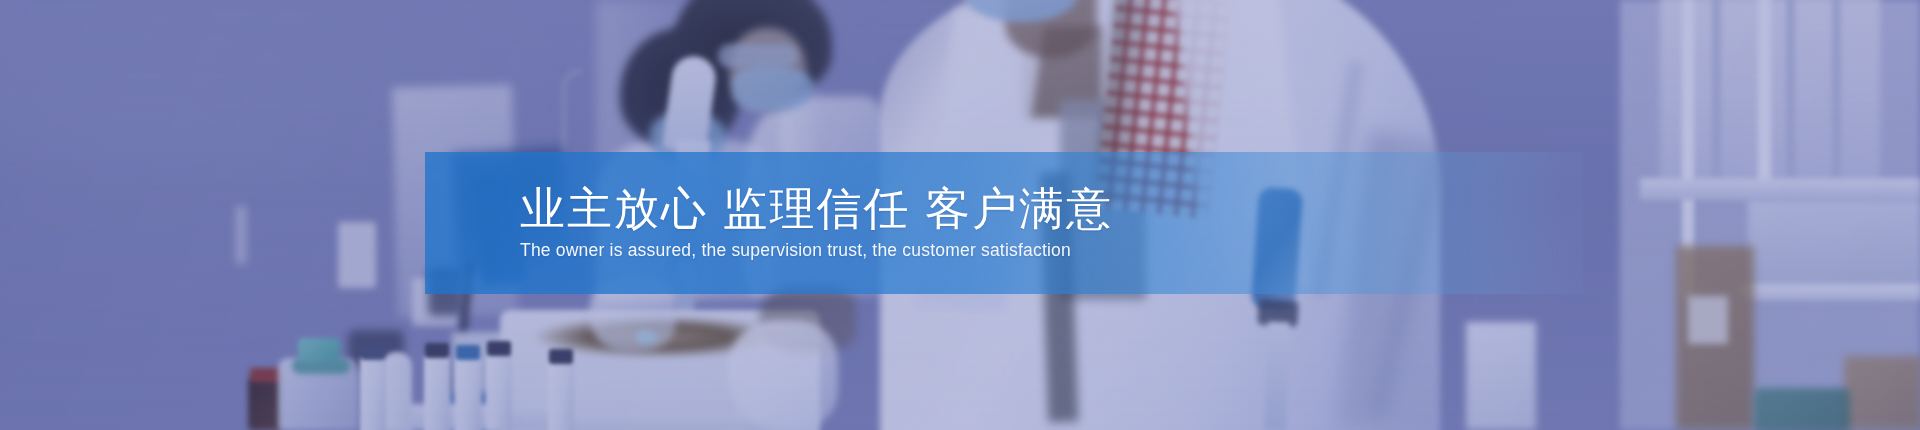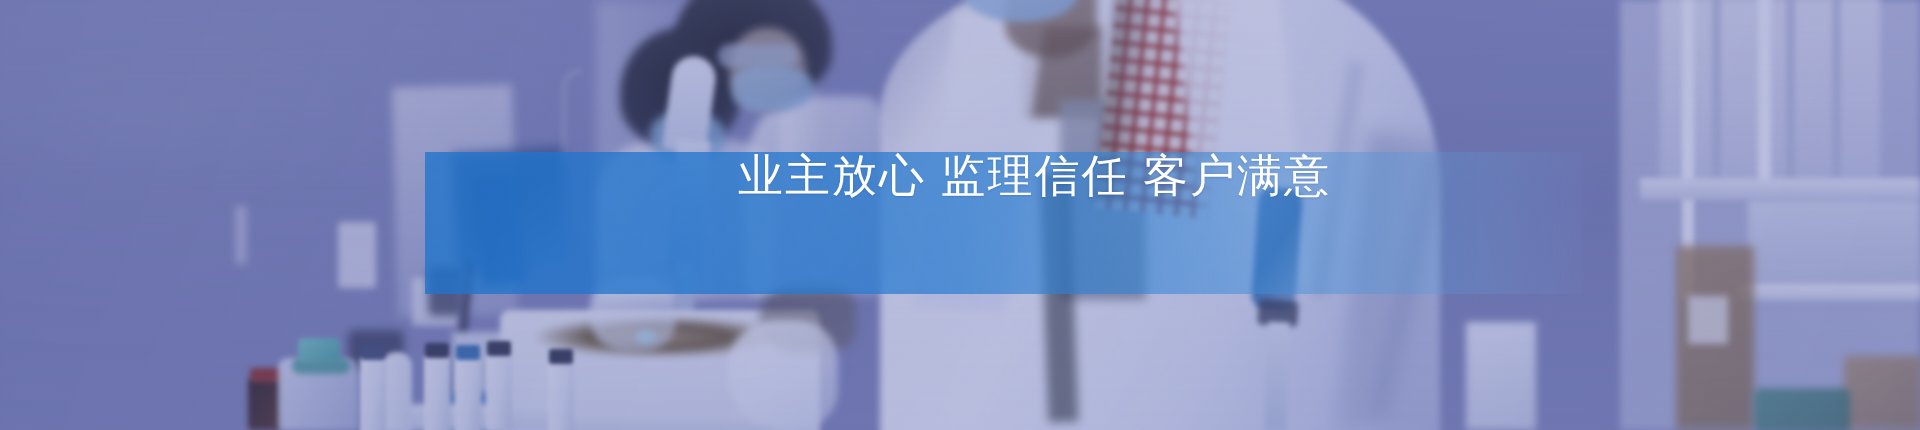--- a/index.html
+++ b/index.html
@@ -624,23 +624,23 @@
       rgba(42,124,208,0.72) 45%,
       rgba(56,134,212,0.60) 64%,
       rgba(74,146,216,0.44) 80%,
       rgba(96,160,222,0.22) 92%,
       rgba(120,174,228,0.04) 100%);
   }
   .band-inner {
     position: absolute;
     left: 0; top: 0; right: 0; bottom: 0;
     display: flex;
-    flex-direction: row;
+    flex-direction: column;
     justify-content: center;
-    padding-left: 61px;
+    padding-left: 95px;
   }
   .headline-cn {
     color: #ffffff;
     font-size: 45px;
     line-height: 1.08;
     letter-spacing: 2px;
     font-weight: 400;
     white-space: nowrap;
     margin: 0 0 6px 0;
     text-shadow: 0 1px 2px rgba(20,60,120,0.22);
@@ -766,16 +766,17 @@
     <div class="white-block"></div>
 
     <div class="softblur"></div>
     <div class="tint"></div>
     <div class="tint2"></div>
   </div>
 
   <div class="band">
     <div class="band-inner">
       <div class="headline-cn">业主放心 监理信任  客户满意</div>
+      <div class="subline-en">The owner is assured, the supervision trust, the customer satisfaction</div>
     </div>
   </div>
 
 </div>
 
 </body></html>

